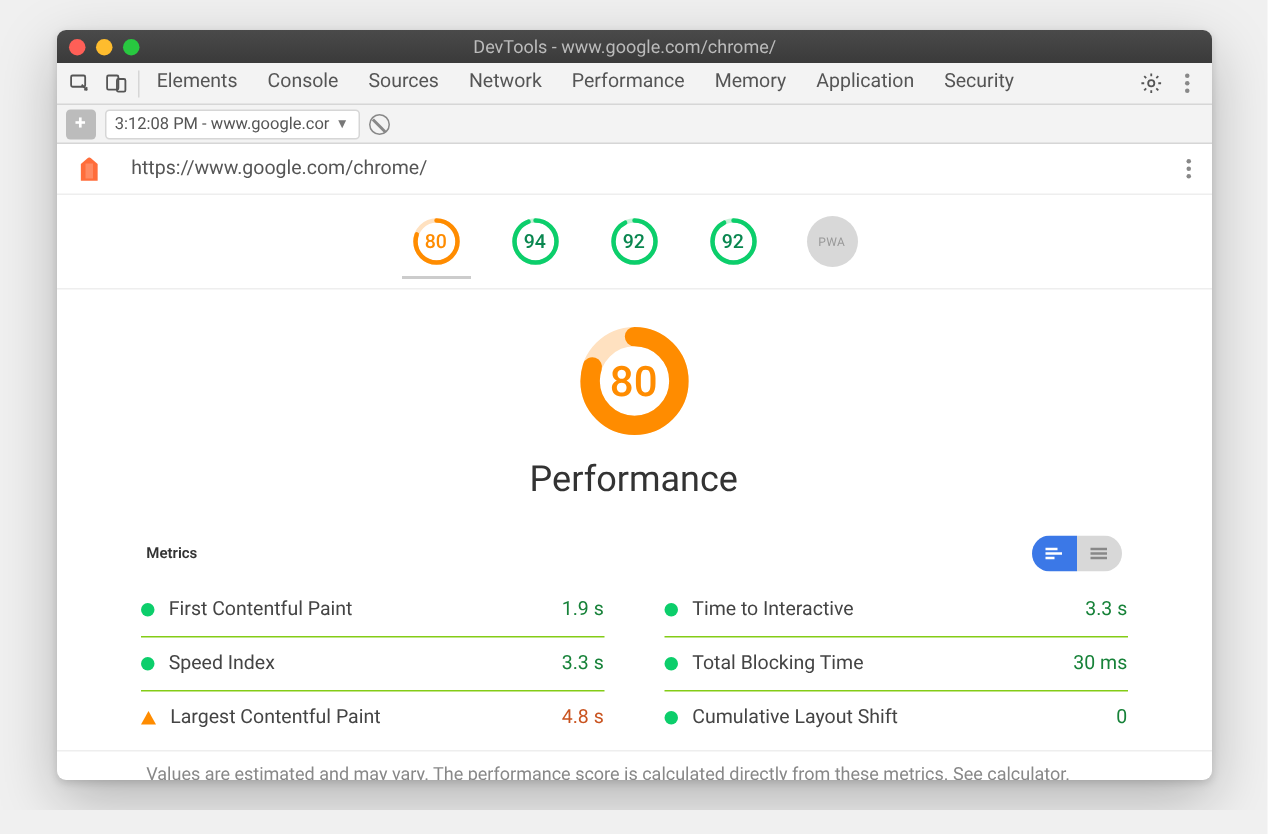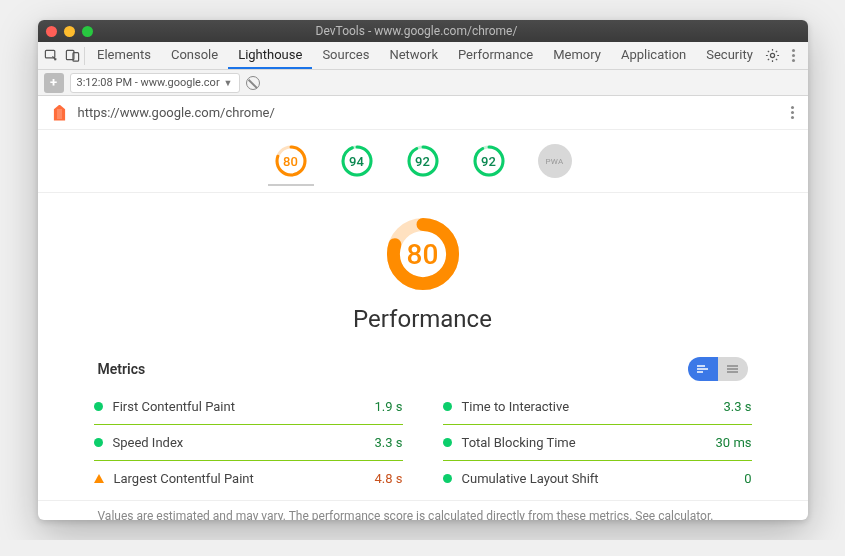--- a/index.html
+++ b/index.html
@@ -95,21 +95,21 @@
   }
   .caret{font-size:9px;color:#777;}
   .noentry{
     width:14px;height:14px;border:1.5px solid #888;border-radius:50%;position:relative;
   }
   .noentry::after{content:"";position:absolute;left:0;right:0;top:50%;height:1.5px;background:#888;transform:rotate(45deg);}
   .kebab{display:flex;flex-direction:column;gap:2px;}
   .kebab span{width:3px;height:3px;border-radius:50%;background:#888;}
   
   .urlrow{
-    height:34px;display:flex;align-items:center;gap:10px;padding:0 14px;
+    height:34px;display:flex;align-items:center;gap:20px;padding:0 14px;
     border-bottom:1px solid #eee;flex:none;
   }
   .lh-icon{
     width:16px;height:16px;background:#ff6d3b;border-radius:2px;
     clip-path:polygon(50% 0,85% 30%,85% 100%,15% 100%,15% 30%);
     position:relative;
   }
   .lh-icon::after{content:"";position:absolute;inset:30% 35% 10% 35%;background:#fff3;}
   .url{color:#555;font-size:13px;}
   .urlrow .spacer{flex:1;}
@@ -138,21 +138,21 @@
   
   .hero{display:flex;flex-direction:column;align-items:center;padding:24px 0 6px;}
   .hero .gauge{width:74px;height:74px;}
   .hero .gauge .num{font-size:28px;}
   .hero h2{font-size:24px;font-weight:400;margin:14px 0 0;}
   
   .metrics-head{
     display:flex;align-items:center;justify-content:space-between;
     padding:18px 60px 4px;
   }
-  .metrics-head h3{margin:0;font-size:14px;font-weight:600;}
+  .metrics-head h3{margin:0;font-size:10px;font-weight:600;}
   .toggle{
     display:flex;border-radius:14px;overflow:hidden;height:24px;
   }
   .toggle span{
     width:30px;display:flex;align-items:center;justify-content:center;
   }
   .tog-a{background:#3b78e7;color:#fff;}
   .tog-b{background:var(--badge);color:#888;}
   .metrics{
     display:grid;grid-template-columns:1fr 1fr;
@@ -214,21 +214,20 @@
     <div class="icon-btn">
       <svg class="ic" viewBox="0 0 16 16">
           <rect x="1.5" y="2.5" width="8" height="10" rx="1" fill="none" stroke="currentColor" stroke-width="1.3"></rect>
           <rect x="8.5" y="5" width="6" height="9" rx="1" fill="none" stroke="currentColor" stroke-width="1.3"></rect>
         </svg>
     </div>
     <div class="sep"></div>
     <div id="tabs-host" style="display: flex; height: 100%;">
         <div class="tab">Elements</div>
         <div class="tab">Console</div>
-        <div class="tab active">Lighthouse</div>
         <div class="tab">Sources</div>
         <div class="tab">Network</div>
         <div class="tab">Performance</div>
         <div class="tab">Memory</div>
         <div class="tab">Application</div>
         <div class="tab">Security</div>
       </div>
     <div class="spacer"></div>
     <div class="icon-btn">
       <svg class="gear" viewBox="0 0 16 16">

